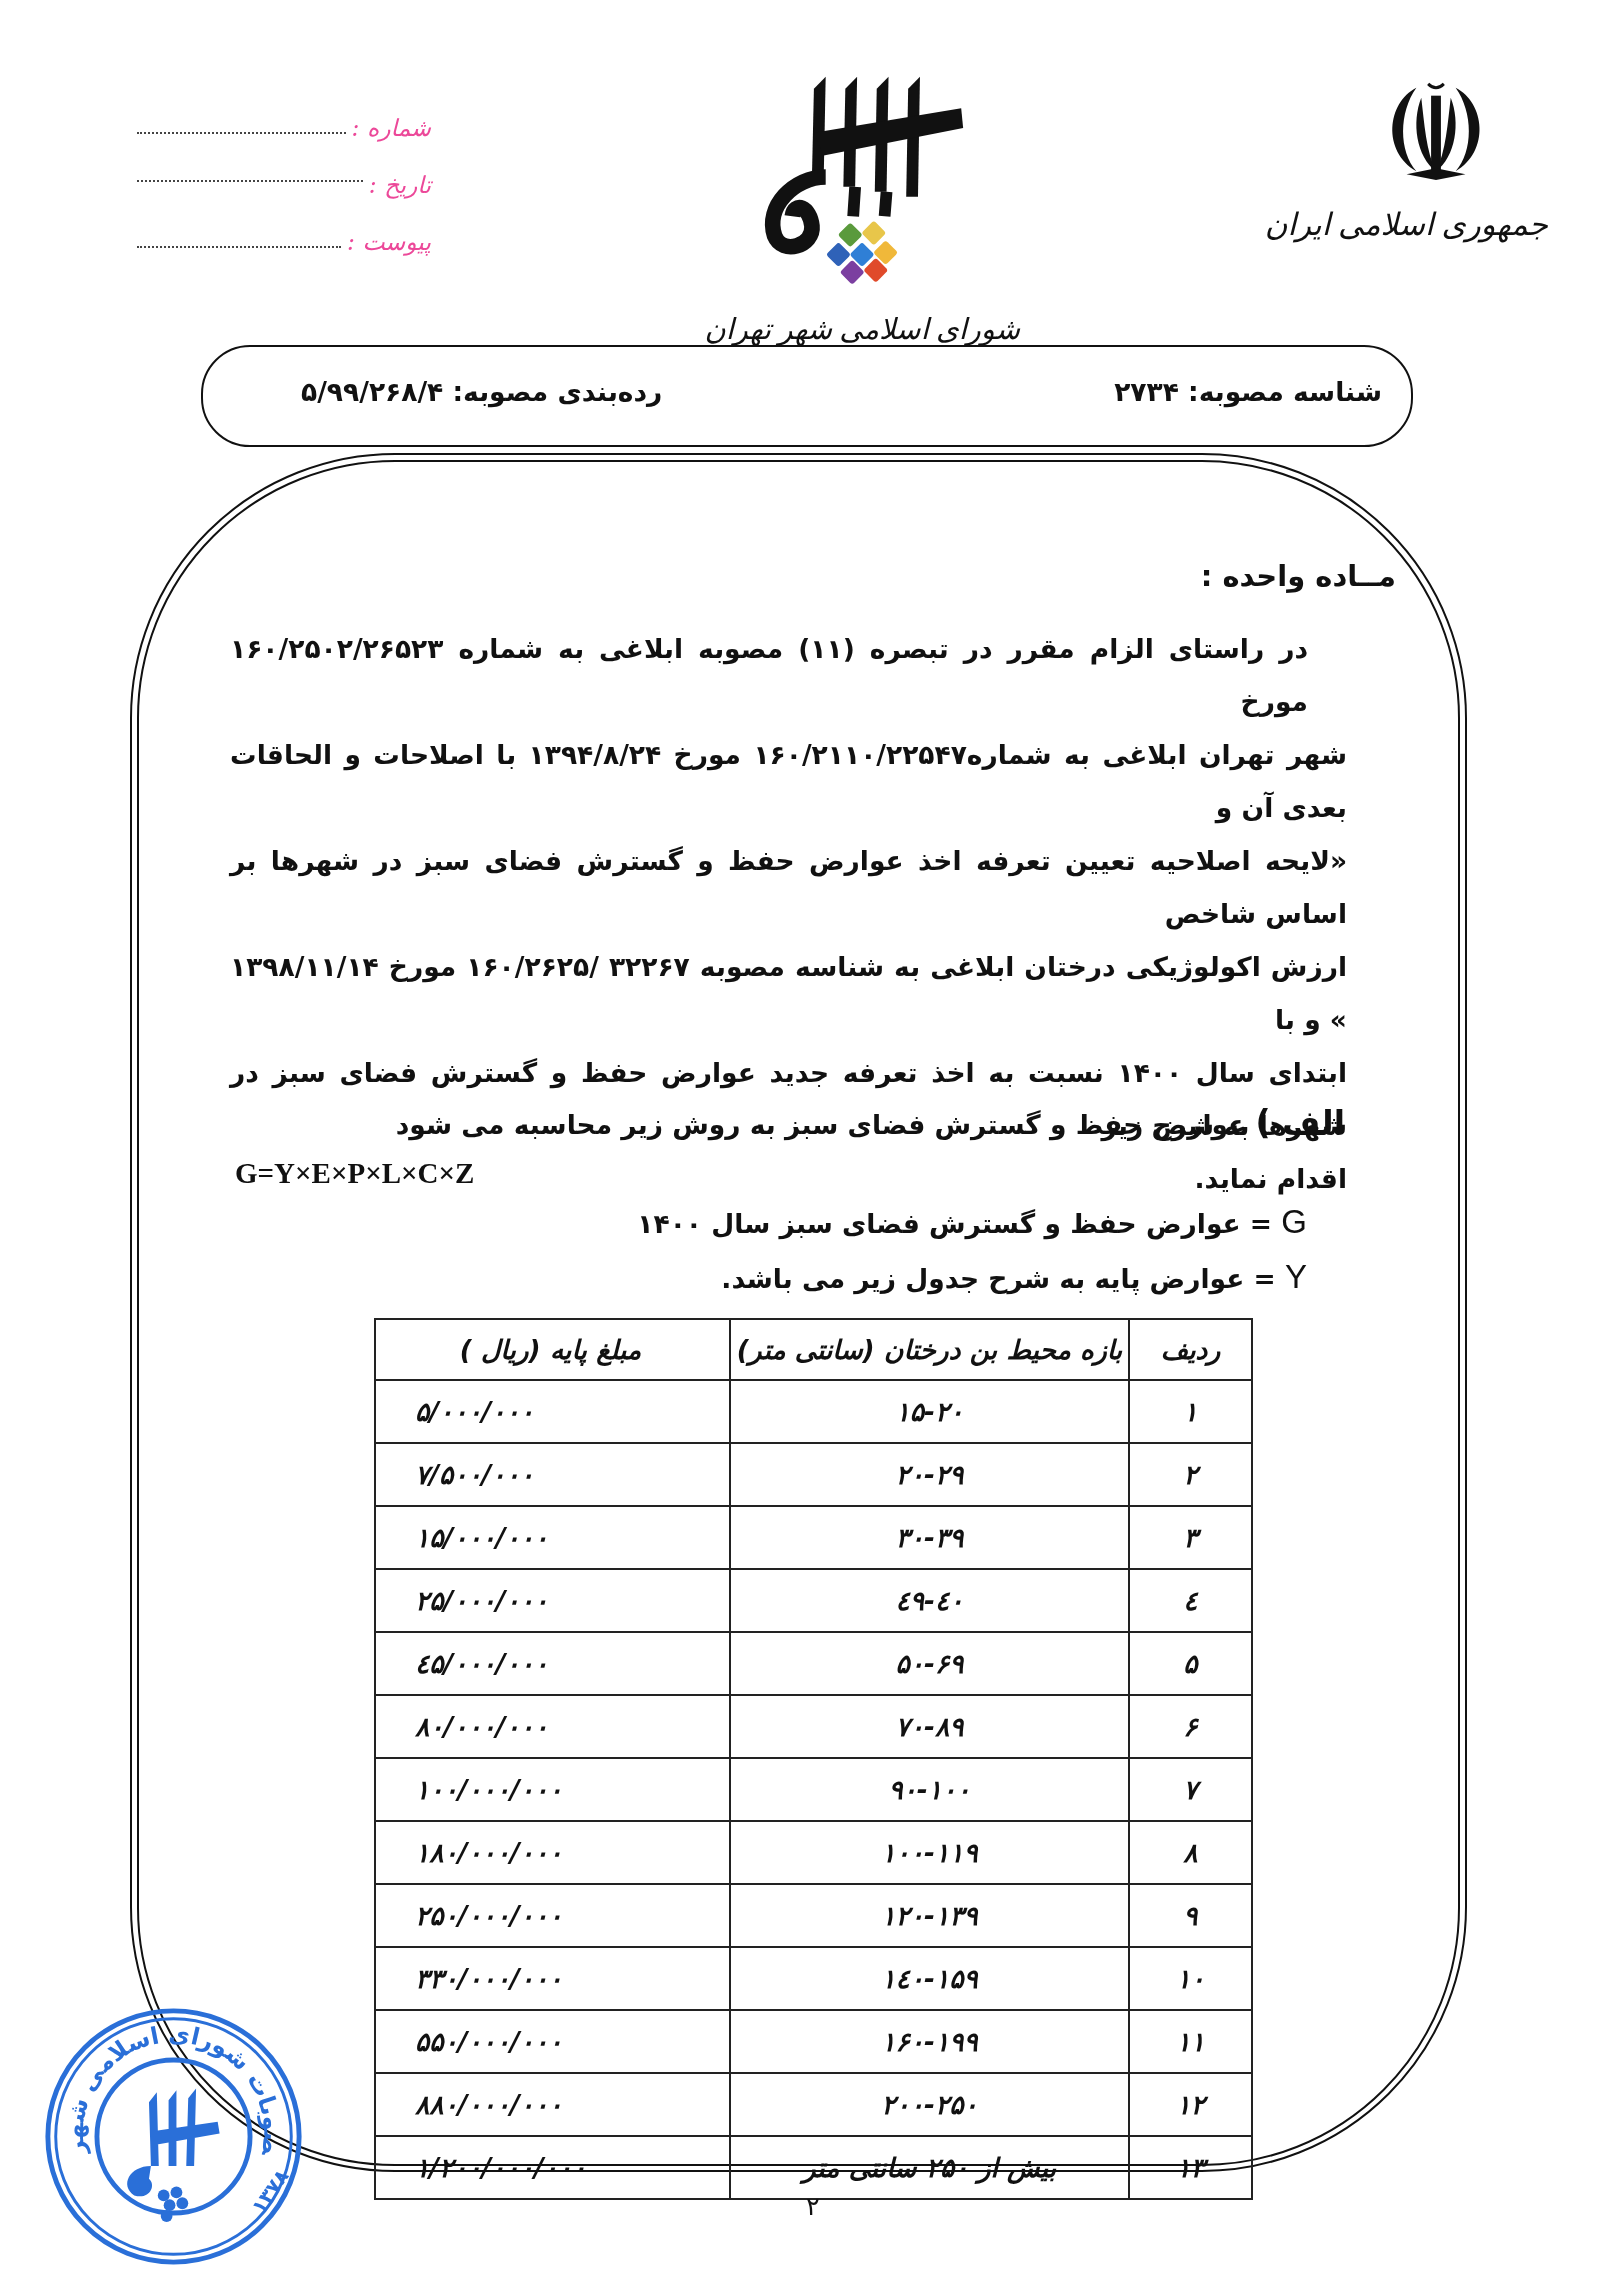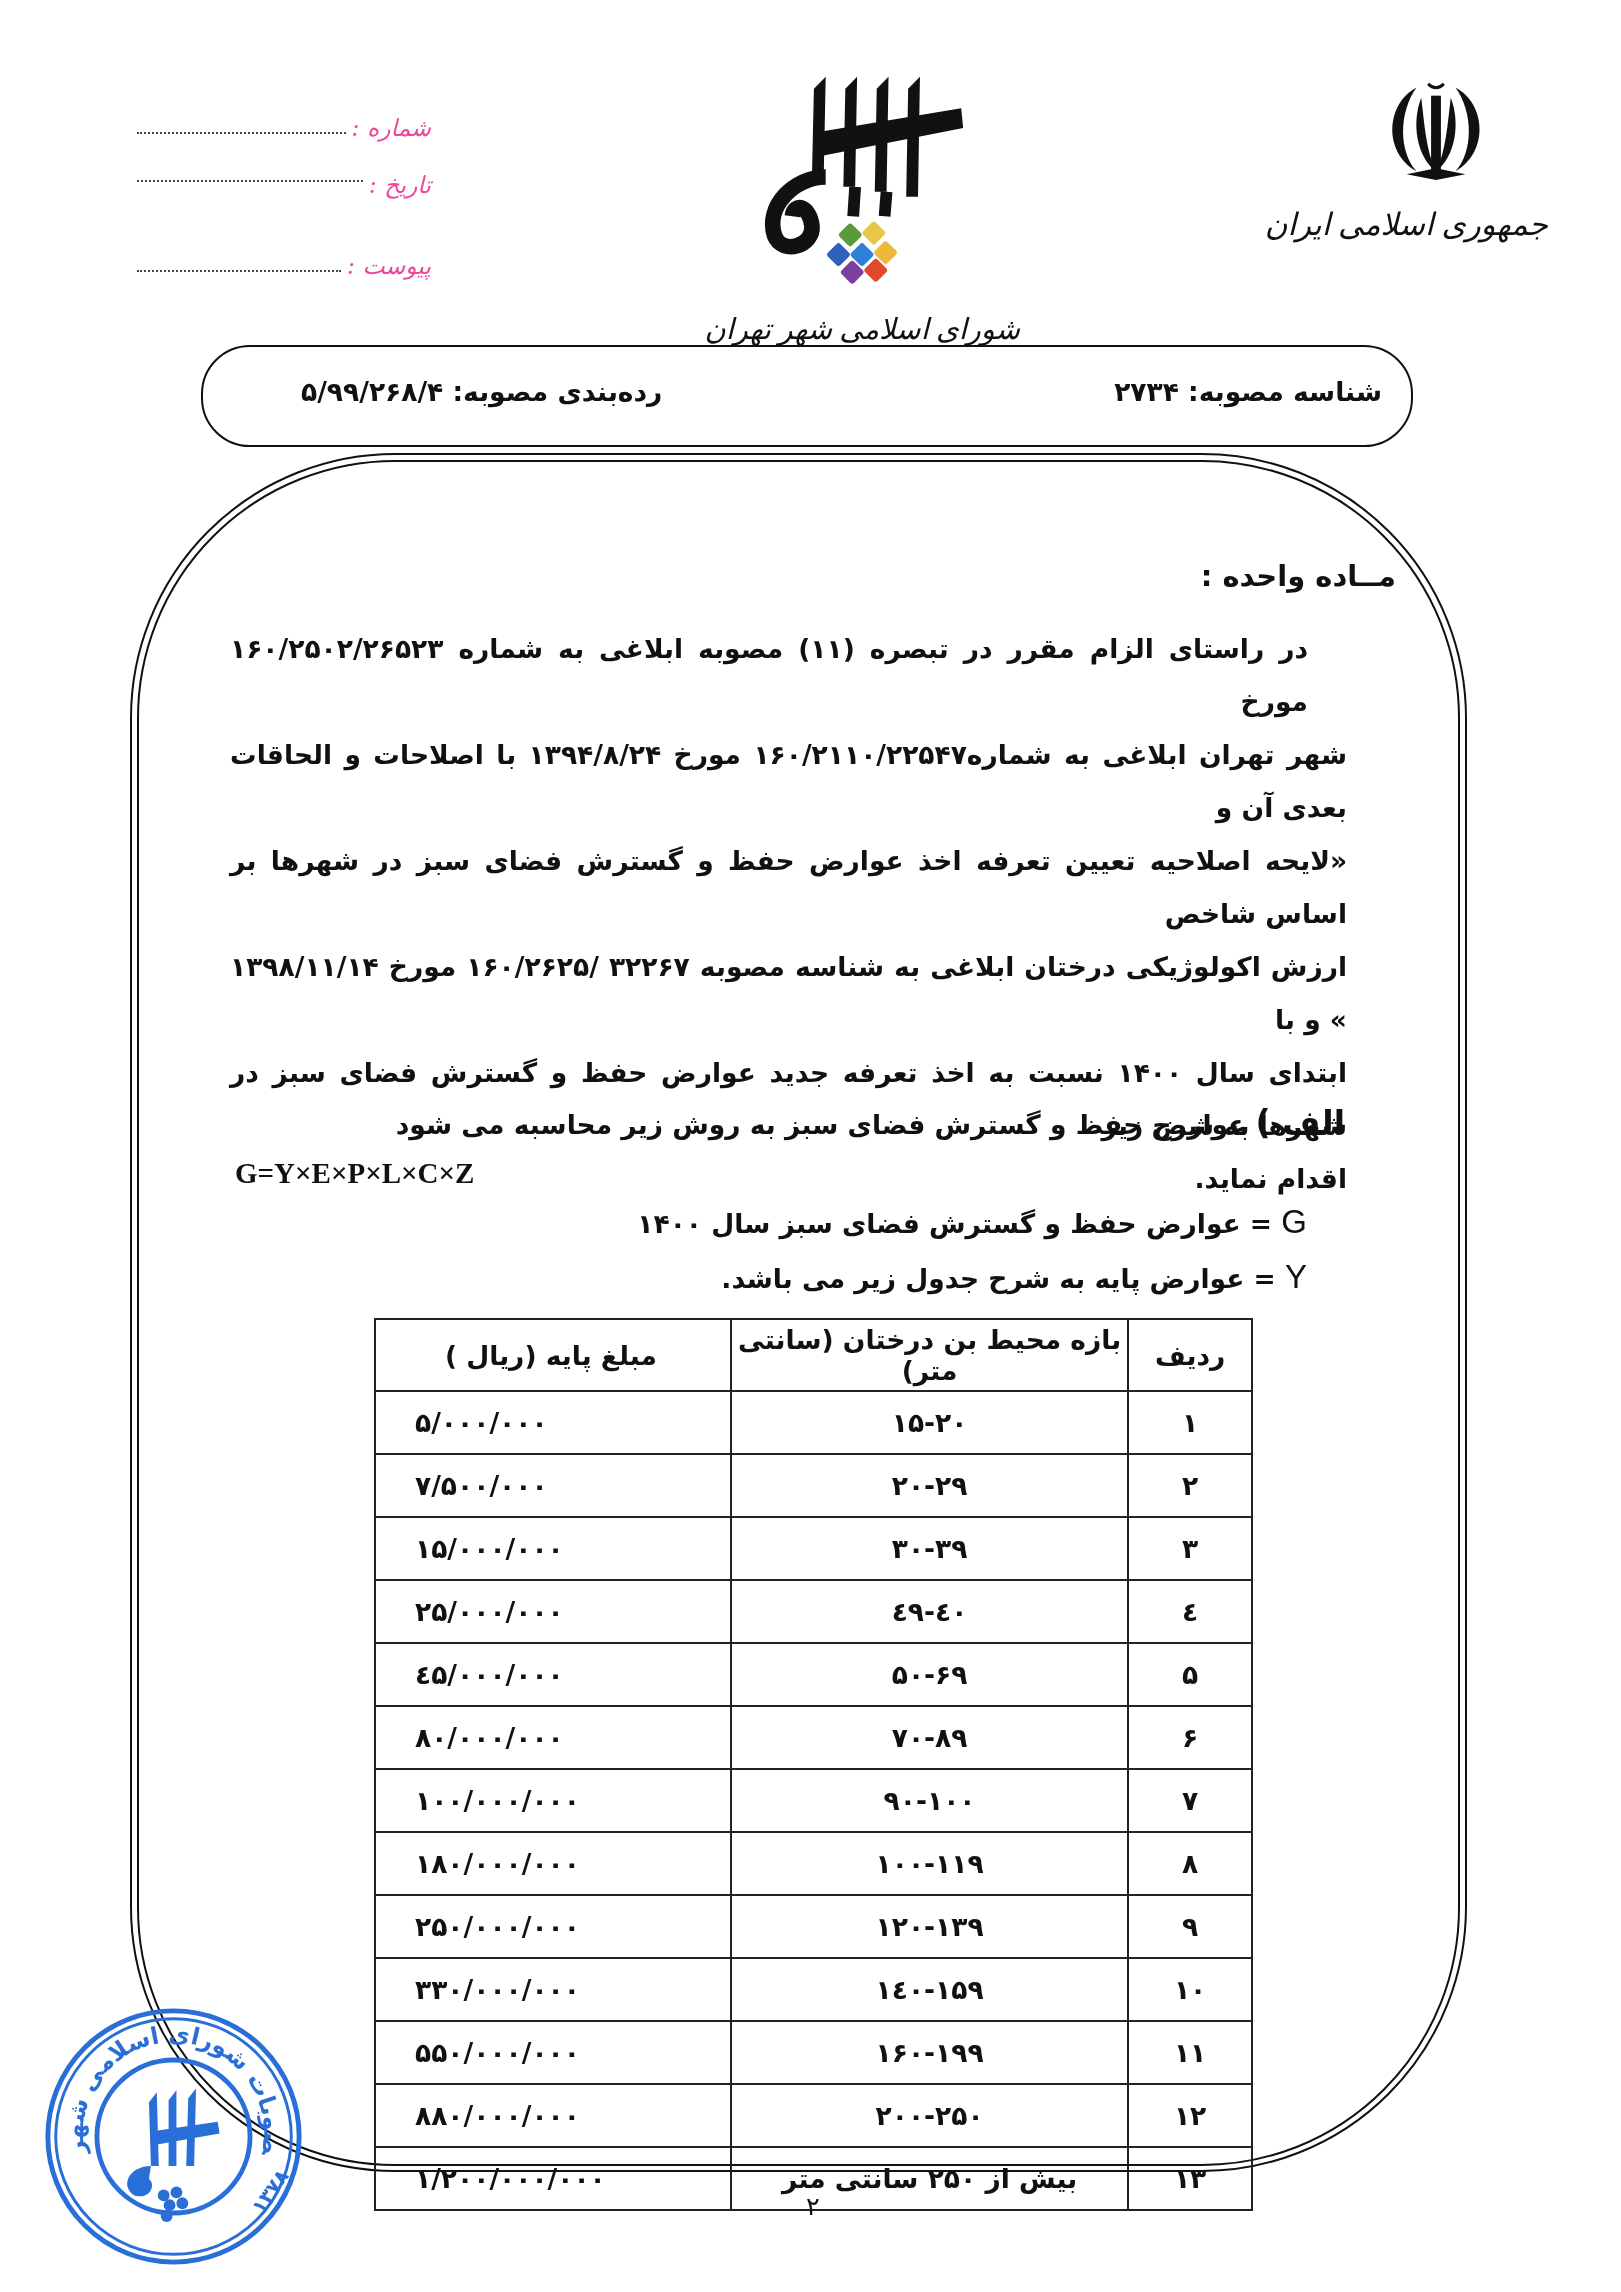--- a/index.html
+++ b/index.html
@@ -30,21 +30,21 @@
 
     .alef { right:276px; top:1103px; font-size:26.5px; white-space:nowrap; }
     .alef .big { font-size:33px; }
     .formula { left:235px; top:1157px; font-family:"Liberation Serif", serif; font-size:29px; font-weight:bold; direction:ltr; white-space:nowrap; }
     .defg { right:314px; top:1203px; font-size:26.5px; white-space:nowrap; }
     .defy { right:314px; top:1258px; font-size:26.5px; white-space:nowrap; }
     .var { font-family:"Liberation Sans", sans-serif; font-weight:normal; font-size:33px; }
 
     
     table.tariff { position:absolute; left:374px; top:1318px; width:879px; border-collapse:collapse; direction:rtl; }
-    table.tariff th, table.tariff td { border:2px solid #222; text-align:center; font-size:26.5px; height:51px; padding:4px; }
+    table.tariff th, table.tariff td { border:2px solid #222; text-align:center; font-size:26.5px; height:51px; padding:4px;font-style:italic; }
     table.tariff th { font-weight:bold; height:51px; }
     table.tariff td { font-weight:bold; height:53px; }
     table.tariff .c-row { width:120px;margin-top:35px; }
     table.tariff .c-range { width:427px; }
     table.tariff .c-amt { width:328px; text-align:left; padding-left:39px; }
     table.tariff th.c-amt { text-align:center; padding-left:0; }
 
     .pagenum { position:absolute; left:806px; top:2191px; font-size:25.5px; }
 
     
@@ -54,21 +54,21 @@
 <body>
 
 <div class="field" style="top:103px;">
   <span class="lbl">شماره :</span>
   <span class="dots"></span>
 </div>
 <div class="field" style="top:165px;align-items:center;">
   <span class="lbl">تاریخ :</span>
   <span class="dots"></span>
 </div>
-<div class="field" style="top:241px;">
+<div class="field" style="top:217px;">
   <span class="lbl">پیوست :</span>
   <span class="dots"></span>
 </div>
 
 <div class="abs" style="left:755px; top:69px; width:216px; height:216px;">
   <svg width="216" height="216" viewBox="0 0 220 220">
     <path d="M60 20 L72 8 L70 110 L58 110 Z" fill="#111"></path>
     <path d="M92 20 L104 8 L102 120 L90 120 Z" fill="#111"></path>
     <path d="M124 20 L136 8 L134 125 L122 125 Z" fill="#111"></path>
     <path d="M156 20 L168 8 L166 130 L154 130 Z" fill="#111"></path>

